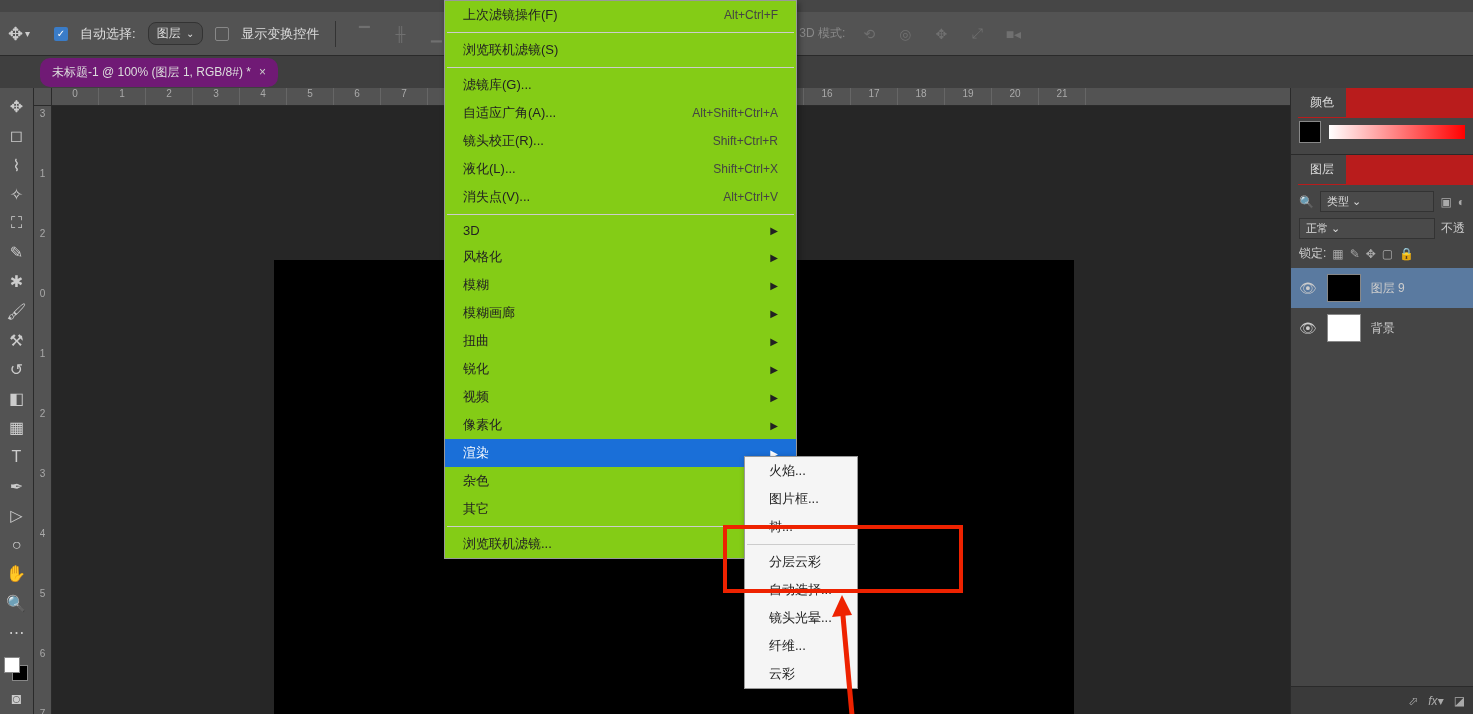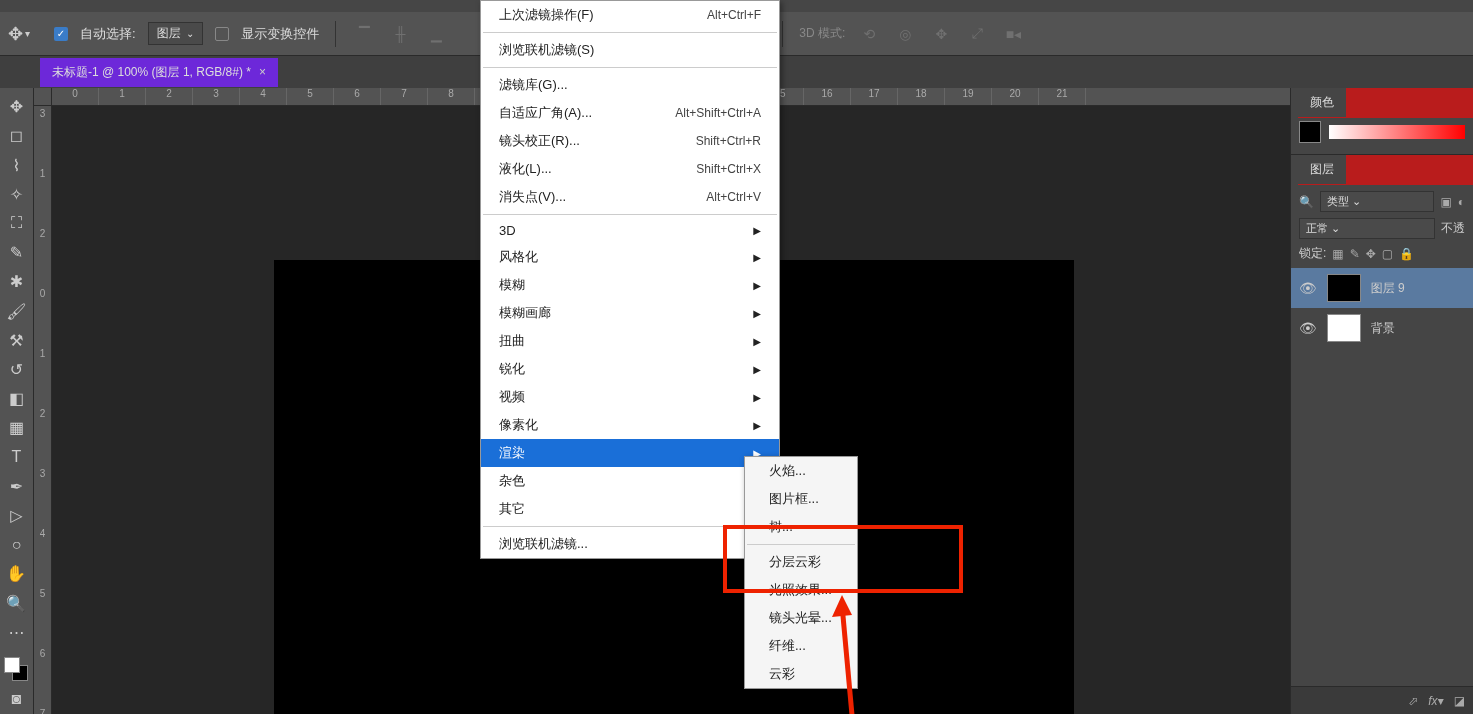--- a/index.html
+++ b/index.html
@@ -6,27 +6,27 @@
 body { background: #535353; color: #ccc; width: 1473px; height: 714px; overflow: hidden; position: relative; }
 
 .menubar { height: 12px; background: #464646; display: flex; padding-left: 40px; gap: 30px; font-size: 12px; color: #ddd; }
 
 .optionsbar { height: 44px; background: #535353; display: flex; align-items: center; padding-left: 8px; gap: 12px; border-bottom: 1px solid #2a2a2a; }
 .move-icon { width: 34px; display: flex; align-items: center; color: #ccc; font-size: 18px; }
 .dropdown-caret { font-size: 10px; margin-left: 2px; }
 .checkbox { width: 14px; height: 14px; background: #3a7cc8; border-radius: 2px; display: inline-flex; align-items: center; justify-content: center; color: #fff; font-size: 10px; }
 .checkbox.empty { background: transparent; border: 1px solid #888; }
 .opt-label { font-size: 13px; color: #ddd; }
-.opt-select { background: #4a4a4a; border: 1px solid #333; padding: 2px 8px; font-size: 12px; color: #ddd; border-radius: 0; }
+.opt-select { background: #4a4a4a; border: 1px solid #333; padding: 2px 8px; font-size: 12px; color: #ddd; border-radius: 8px; }
 .sep { width: 1px; height: 26px; background: #333; margin: 0 4px; }
 .opt-icon { width: 24px; height: 24px; display: flex; align-items: center; justify-content: center; color: #707070; font-size: 14px; }
 .mode3d { font-size: 12px; color: #888; }
 
 .tabbar { height: 32px; background: #3f3f3f; display: flex; align-items: center; padding-left: 40px; }
-.doctab { background: #6d28d9; padding: 6px 12px; font-size: 12px; color: #ddd; display: flex; align-items: center; gap: 8px; }
+.doctab { background: #701a75; padding: 6px 12px; font-size: 12px; color: #ddd; display: flex; align-items: center; gap: 8px; border-radius: 10px; }
 .doctab .close { font-size: 12px; color: #ccc; }
 
 .workspace { position: absolute; top: 88px; left: 0; right: 0; bottom: 0; display: flex; }
 
 .toolbox { width: 34px; background: #535353; border-right: 1px solid #2a2a2a; display: flex; flex-direction: column; padding-top: 4px; }
 .tool { height: 30px; display: flex; align-items: center; justify-content: center; color: #ccc; font-size: 16px; cursor: pointer; }
 .swatches { margin-top: 6px; padding: 4px; }
 .swatch-pair { position: relative; width: 24px; height: 24px; }
 .swatch-fg { position: absolute; top: 0; left: 0; width: 16px; height: 16px; background: #fff; border: 1px solid #888; }
 .swatch-bg { position: absolute; bottom: 0; right: 0; width: 16px; height: 16px; background: #000; border: 1px solid #888; }
@@ -52,21 +52,21 @@
 .mini-icon { font-size: 12px; color: #aaa; }
 .layer-list { flex: 1; }
 .layer-row { display: flex; align-items: center; padding: 6px 8px; gap: 10px; font-size: 12px; }
 .layer-row.active { background: #5a7aa0; }
 .eye { font-size: 14px; }
 .thumb { width: 34px; height: 28px; border: 1px solid #888; }
 .thumb.black { background: #000; }
 .thumb.white { background: #fff; }
 .layer-footer { height: 28px; background: #3a3a3a; border-top: 1px solid #2a2a2a; display:flex; align-items:center; justify-content:flex-end; gap:10px; padding:0 8px; font-size:12px; color:#aaa;}
 
-.dropdown-menu { position: absolute; top: 0px; left: 444px; width: 300px; background: #ffffff; border: 1px solid #999; box-shadow: 2px 2px 6px rgba(0,0,0,.4); font-size: 13px; color: #222; z-index: 100; margin-left: 36px; }
+.dropdown-menu { position: absolute; top: 0px; left: 444px; width: 353px; background: #84cc16; border: 1px solid #999; box-shadow: 2px 2px 6px rgba(0,0,0,.4); font-size: 13px; color: #222; z-index: 100; }
 .menu-item { display: flex; justify-content: space-between; align-items: center; padding: 5px 18px; cursor: default; position: relative;}
 .menu-item.highlighted { background: #1a6fd8; color: #fff; }
 .menu-sep { height: 1px; background: #ccc; margin: 3px 2px; }
 .menu-arrow { font-size: 10px; }
 .shortcut { font-size: 12px; color: #444; text-align: center; }
 
 .submenu { position: absolute; top: 456px; left: 744px; width: 114px; background: #f5f5f5; border: 1px solid #999; box-shadow: 2px 2px 6px rgba(0,0,0,.4); font-size: 13px; color: #222; z-index: 101; }
 .sub-item { padding: 5px 24px; cursor: default; }
 
 .red-box { position: absolute; top: 525px; left: 723px; width: 240px; height: 68px; border: 4px solid #e20; z-index: 200; pointer-events: none; }
@@ -322,21 +322,21 @@
       <span>浏览联机滤镜...</span>
     </div>
   </div>
 
 <div class="submenu" id="render-submenu">
     <div class="sub-item">火焰...</div>
     <div class="sub-item">图片框...</div>
     <div class="sub-item">树...</div>
     <div class="menu-sep"></div>
     <div class="sub-item">分层云彩</div>
-    <div class="sub-item">光照效果...</div>
+    <div class="sub-item">自动选择...</div>
     <div class="sub-item">镜头光晕...</div>
     <div class="sub-item">纤维...</div>
     <div class="sub-item">云彩</div>
   </div>
 
 <div class="red-box"></div>
 <svg class="red-arrow" width="40" height="120">
   <line x1="20" y1="120" x2="10" y2="10" stroke="#e20" stroke-width="5"></line>
   <polygon points="10,0 0,22 20,20" fill="#e20"></polygon>
 </svg>

